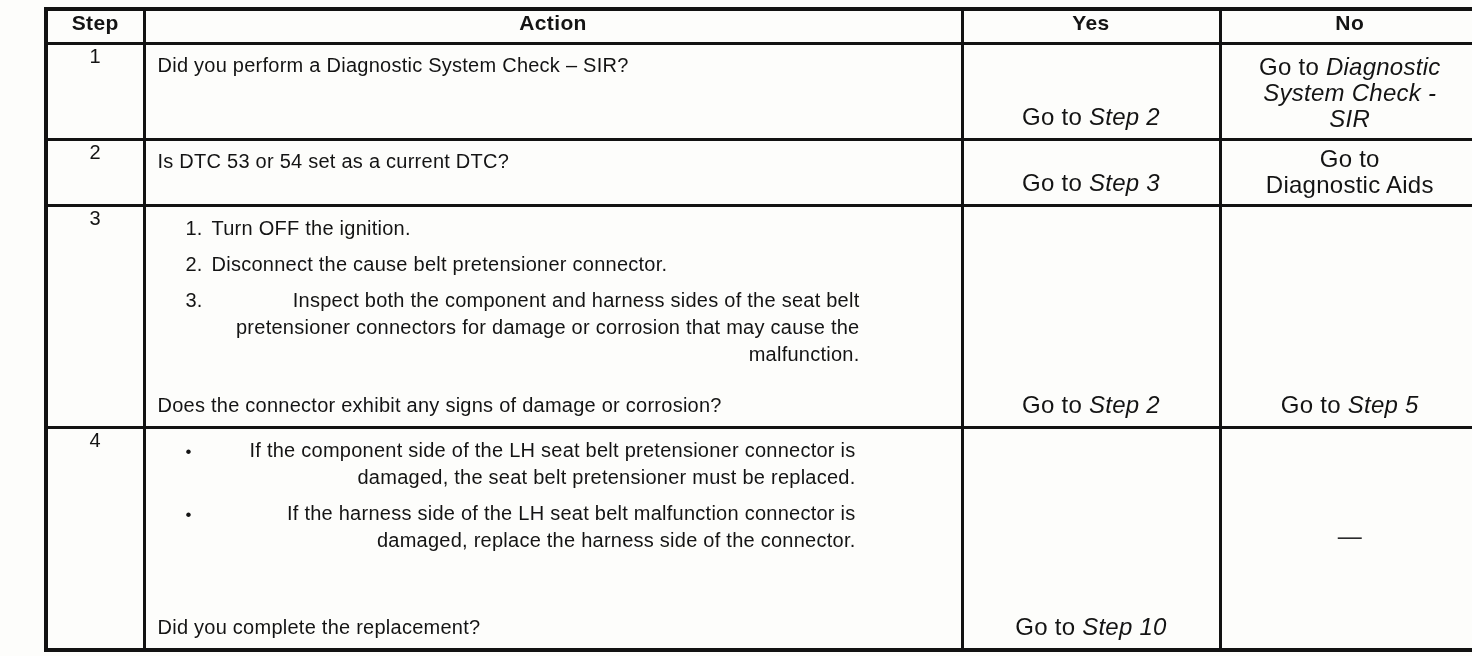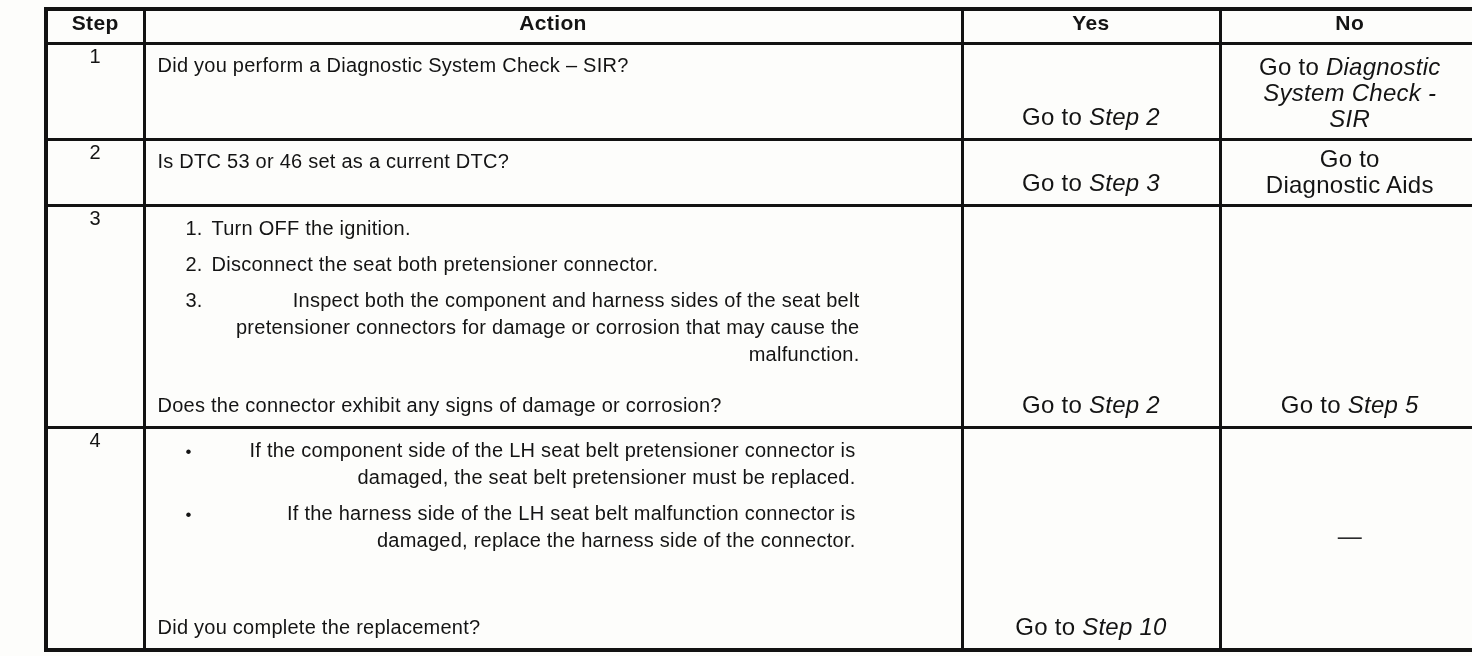--- a/index.html
+++ b/index.html
@@ -155,21 +155,21 @@
         <td class="no-col">
           <div class="goto-bottom two-line">
             <div class="goto-wrap"><span>Go to </span><i class="ref">Diagnostic System Check - SIR</i></div>
           </div>
         </td>
       </tr>
 
       <tr class="r2">
         <td class="step-col">2</td>
         <td class="action-col">
-          <div class="q-top">Is DTC 53 or 46 set as a current DTC?</div>
+          <div class="q-top">Is DTC 53 or 54 set as a current DTC?</div>
         </td>
         <td class="yes-col">
           <div class="goto-bottom"><span>Go to </span><i class="ref">Step 3</i></div>
         </td>
         <td class="no-col">
           <div class="goto-bottom two-line">
             <div>Go to</div>
             <div>Diagnostic Aids</div>
           </div>
         </td>
@@ -178,21 +178,21 @@
       <tr class="r3">
         <td class="step-col">3</td>
         <td class="action-col">
           <div class="list-block">
             <div class="list-item">
               <span class="marker">1.</span>
               <span class="item-text">Turn OFF the ignition.</span>
             </div>
             <div class="list-item">
               <span class="marker">2.</span>
-              <span class="item-text">Disconnect the seat both pretensioner connector.</span>
+              <span class="item-text">Disconnect the cause belt pretensioner connector.</span>
             </div>
             <div class="list-item">
               <span class="marker">3.</span>
               <span class="item-text">Inspect both the component and harness sides of the seat belt pretensioner connectors for damage or corrosion that may cause the malfunction.</span>
             </div>
           </div>
           <div class="q-bottom">Does the connector exhibit any signs of damage or corrosion?</div>
         </td>
         <td class="yes-col">
           <div class="goto-bottom"><span>Go to </span><i class="ref">Step 2</i></div>

